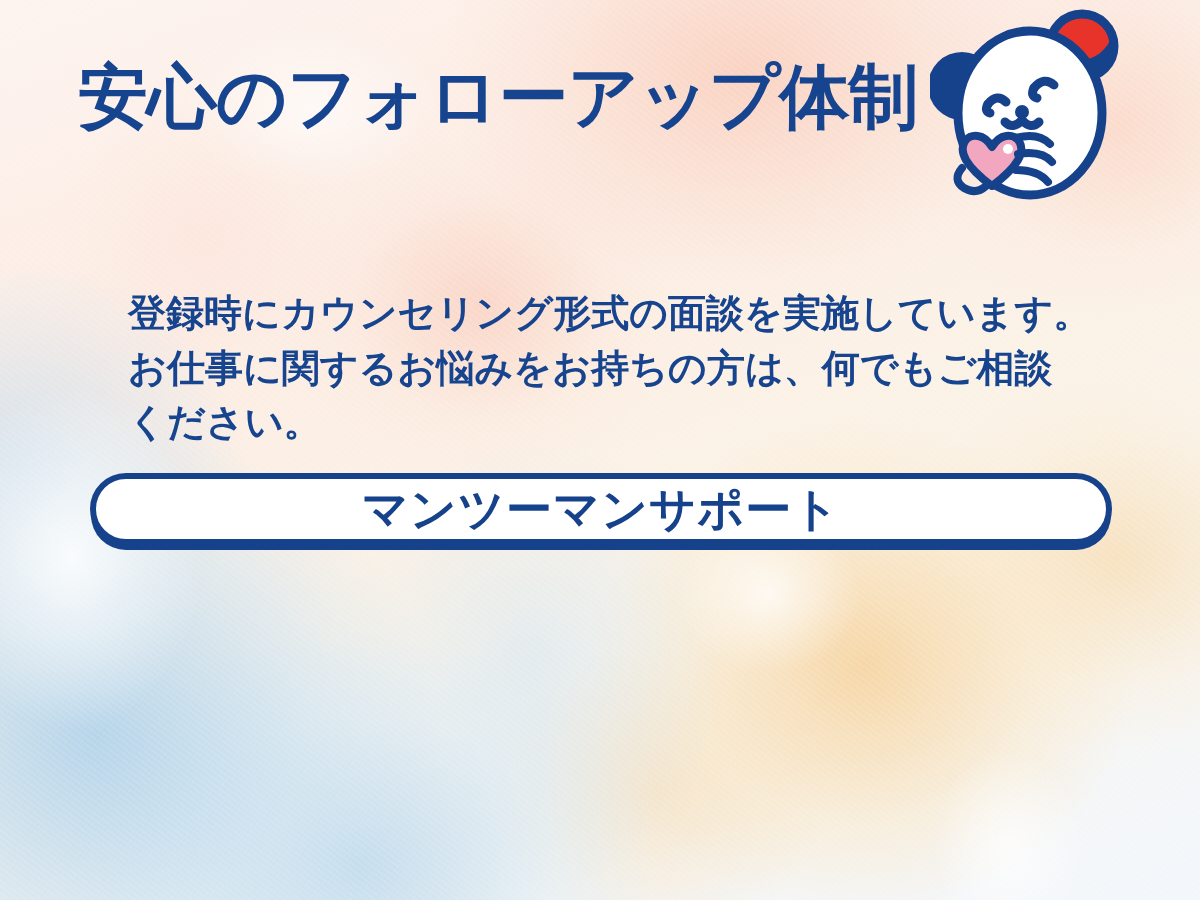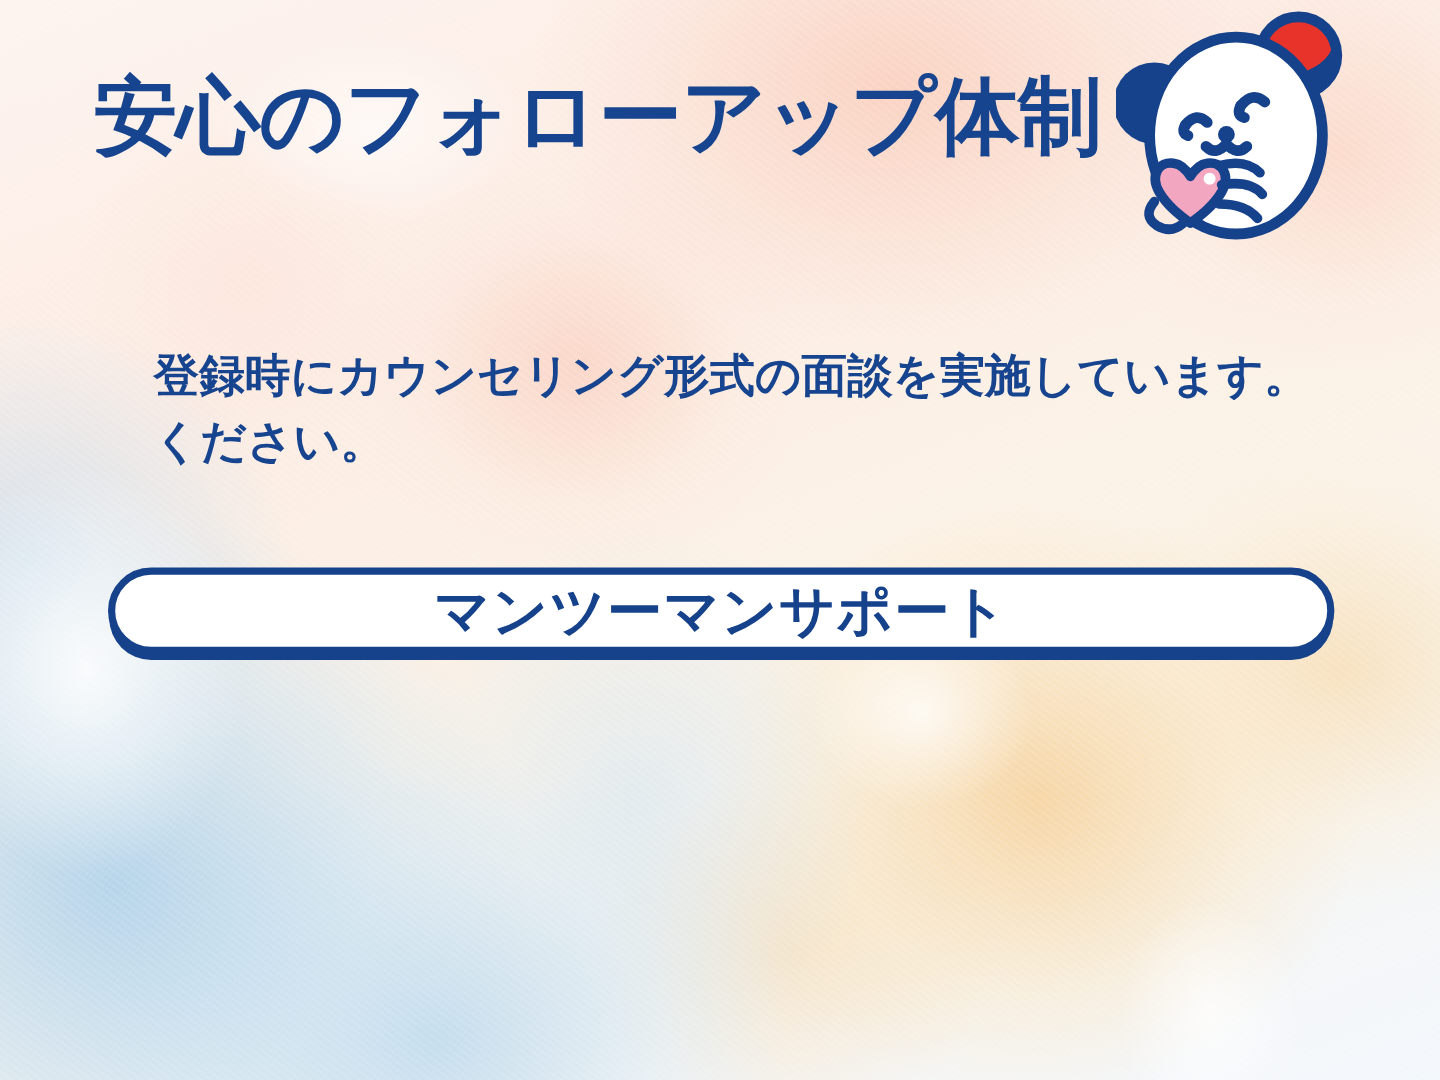--- a/index.html
+++ b/index.html
@@ -191,20 +191,21 @@
         </g>
         <g fill="none" stroke="#16428c" stroke-width="8" stroke-linecap="round">
           <path d="M32 160 q-10 12 2 20 q12 7 22 -2"></path>
         </g>
       </svg>
     </div>
 
 
     <div class="body-text" id="body-1">
       <p>登録時にカウンセリング形式の面談を実施しています。</p>
+      <p>お仕事に関するお悩みをお持ちの方は、何でもご相談</p>
       <p>ください。</p>
     </div>
 
     <div class="pill" id="pill-2">
       <span class="pill-label">マンツーマンサポート</span>
     </div>
 
 
   </div>
 </div>

